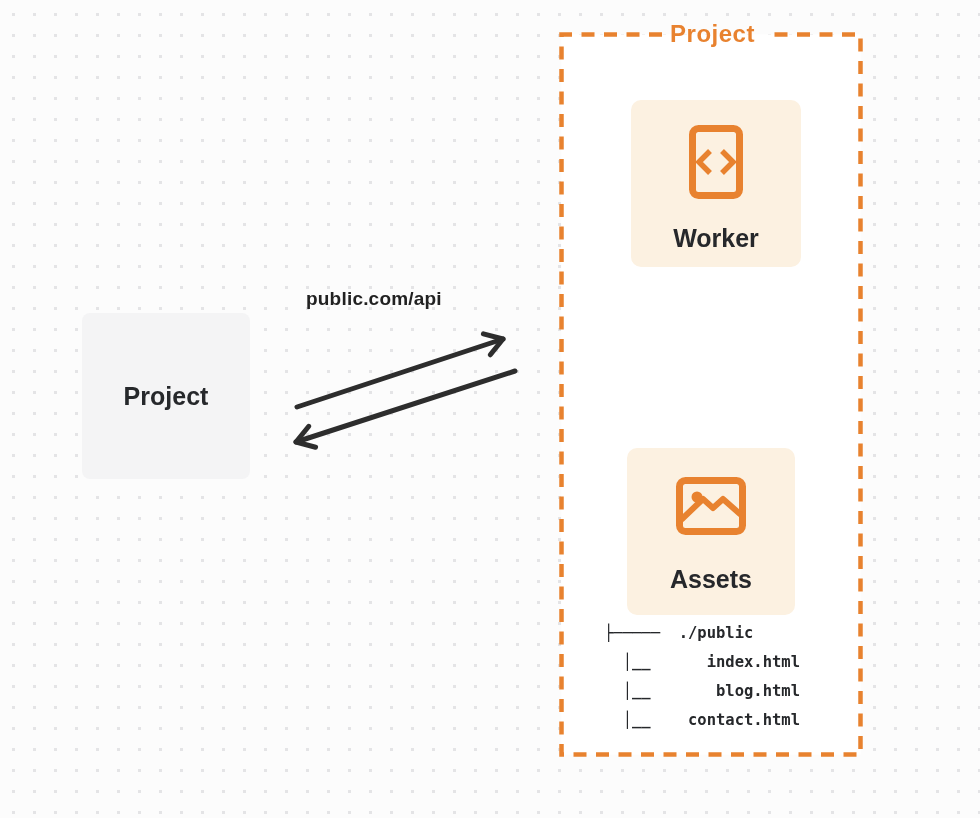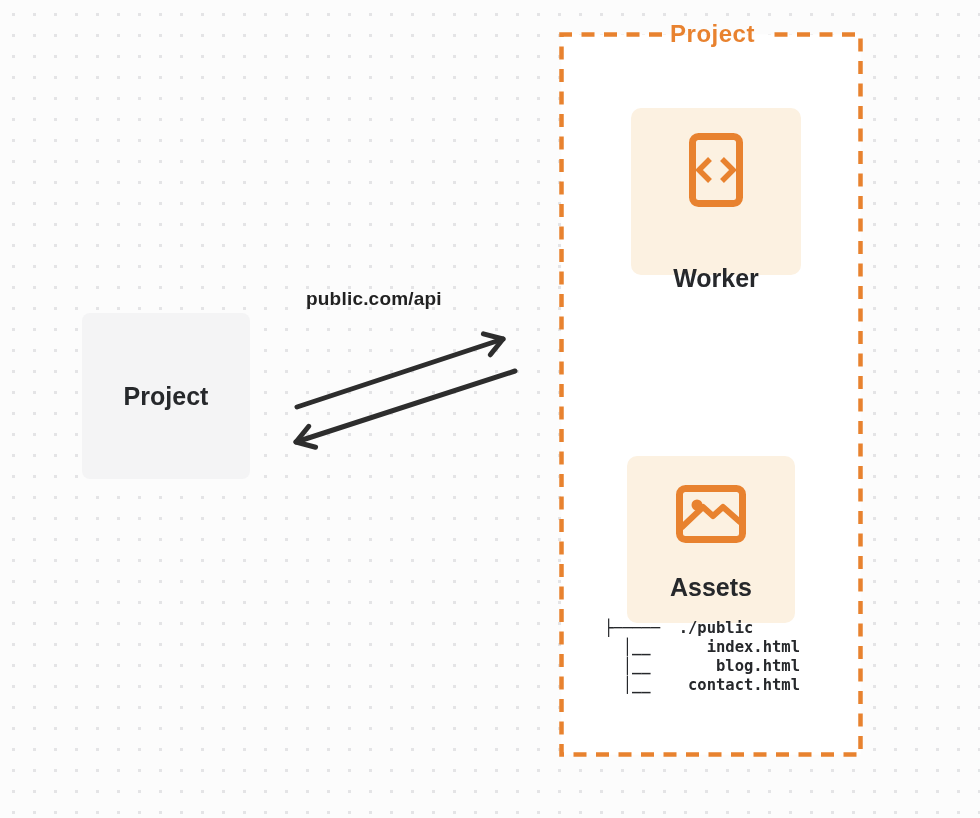--- a/index.html
+++ b/index.html
@@ -44,35 +44,35 @@
     text-align:center;
     font-size:24px;font-weight:700;
     color:var(--accent_orange);
     letter-spacing:.5px;
   }
   .card{
     background:var(--card_cream);
     border-radius:10px;
     display:flex;flex-direction:column;align-items:center;
   }
-  .worker-card{left:631px;top:108px;width:170px;height:167px;gap:32px;}
-  .assets-card{left:627px;top:448px;width:168px;height:167px;margin-top:8px;}
+  .worker-card{left:631px;top:100px;width:170px;height:167px;}
+  .assets-card{left:627px;top:448px;width:168px;height:167px;}
   .worker-card .icon{margin-top:25px;}
   .assets-card .icon{margin-top:29px;}
   .card-label{
     font-size:25px;font-weight:700;color:var(--text_dark);
   }
   .worker-card .card-label{margin-top:21px;}
   .assets-card .card-label{margin-top:26px;}
   .icon-stroke{fill:none;stroke:var(--accent_orange);}
   .file-tree{
     left:604px;top:619px;
     font-family:"DejaVu Sans Mono","Liberation Mono",monospace;
     font-size:15.5px;font-weight:700;
-    line-height:19px;
+    line-height:29px;
     color:var(--text_dark);
     white-space:pre;
   }
   .client-card{
     left:82px;top:313px;width:168px;height:166px;
     background:var(--client_gray);
     border-radius:8px;
     display:flex;align-items:center;justify-content:center;
   }
   .client-card .card-label{font-size:25px;}

